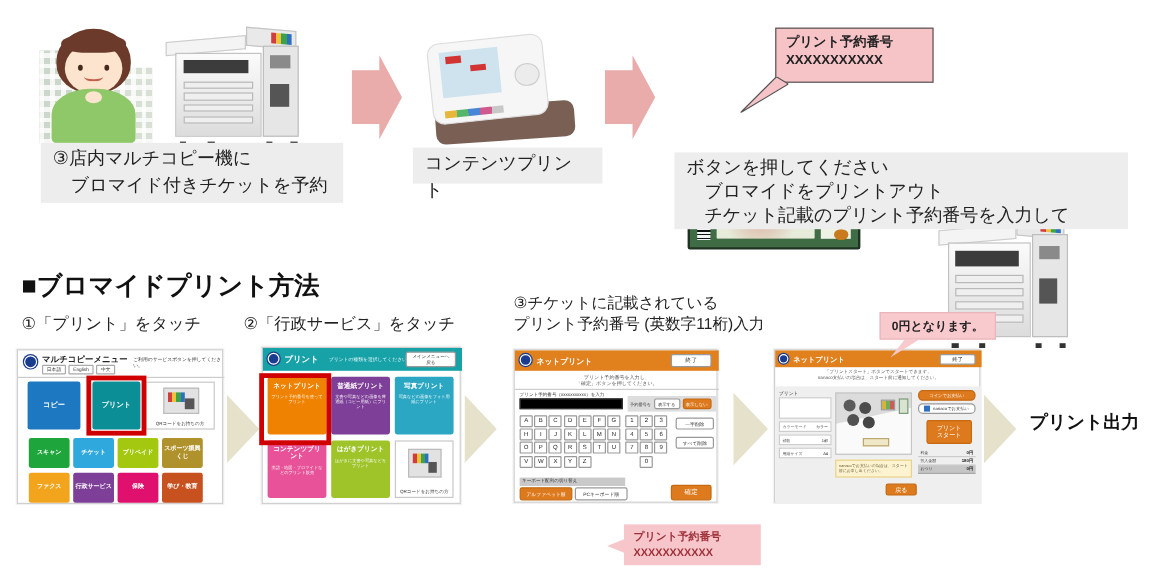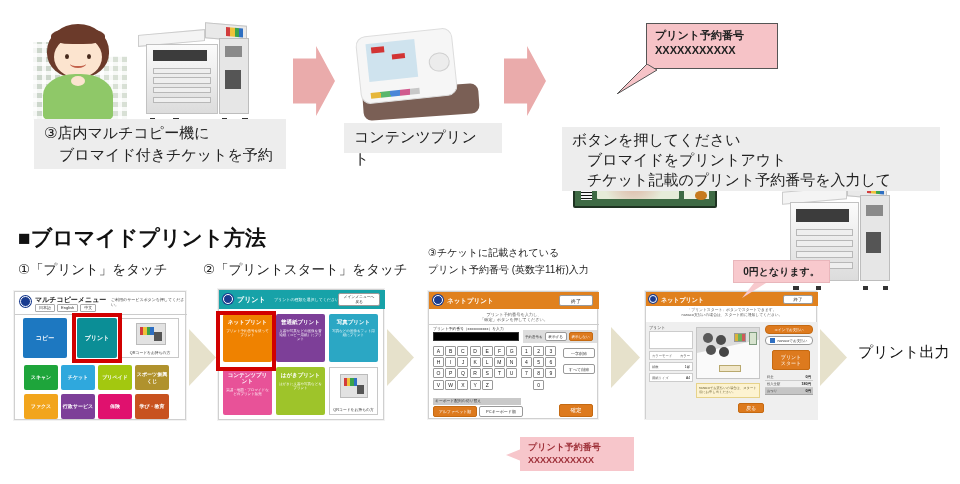--- a/index.html
+++ b/index.html
@@ -175,22 +175,22 @@
     <div>
         <div>ボタンを押してください</div>
         <div>　ブロマイドをプリントアウト</div>
         <div>　チケット記載のプリント予約番号を入力して</div>
       </div>
   </div>
 
   <div class="abs" style="left:18px;top:224px;font-size:21px;font-weight:bold;color:#111;">■ブロマイドプリント方法</div>
 
   <div class="abs" style="left:18px;top:261px;font-size:13.5px;color:#222;">①「プリント」をタッチ</div>
-  <div class="abs" style="left:203px;top:261px;font-size:13.5px;color:#222;">②「プリントスタート」をタッチ</div>
-  <div class="abs" style="left:428px;top:244px;font-size:10px;line-height:17px;color:#222;">
+  <div class="abs" style="left:203px;top:261px;font-size:13.5px;color:#222;">②「行政サービス」をタッチ</div>
+  <div class="abs" style="left:428px;top:244px;font-size:13px;line-height:17px;color:#222;">
     <div>
         <div>③チケットに記載されている</div>
         <div>プリント予約番号 (英数字11桁)入力</div>
       </div>
   </div>
 
   <div class="shot abs" style="left:14px;top:291px;width:172px;height:129px;">
     <div class="logo-dot abs" style="left:5px;top:4px;width:11px;height:11px;"></div>
     <div class="abs" style="left:20px;top:3px;font-size:7px;font-weight:bold;color:#222;">マルチコピーメニュー</div>
     <div class="abs" style="left:96px;top:5px;font-size:4px;color:#333;">ご利用のサービスボタンを押してください。</div>
@@ -456,15 +456,15 @@
           <span style="font-size:3.3px;color:#444;">おつり</span>
           <span style="font-size:3.6px;font-weight:bold;color:#222;">0円</span>
         </div>
         </div>
     </div>
     <div class="abs" style="left:119px;top:96px;width:48px;height:7px;background:#4a4a4a;mix-blend-mode:multiply;opacity:.25;"></div>
   </div>
 
   <div class="tri-arrow abs" style="left:820px;top:329px;width:27px;height:57px;"></div>
 
-  <div class="abs" style="left:858px;top:343px;font-size:15px;font-weight:normal;color:#111;">プリント出力</div>
+  <div class="abs" style="left:858px;top:343px;font-size:15px;font-weight:bold;color:#111;">プリント出力</div>
 
 </div>
 
 </body></html>

